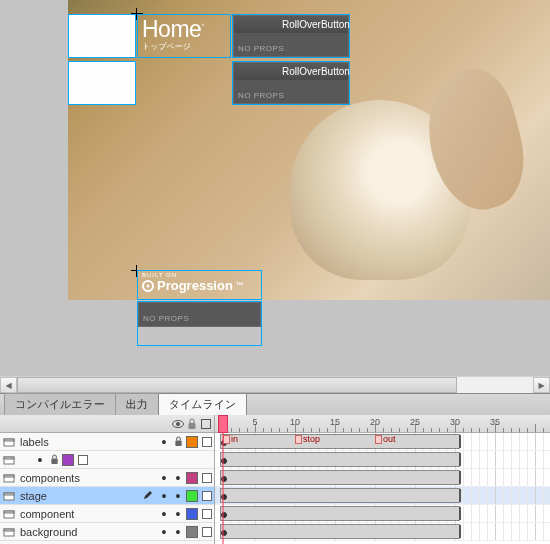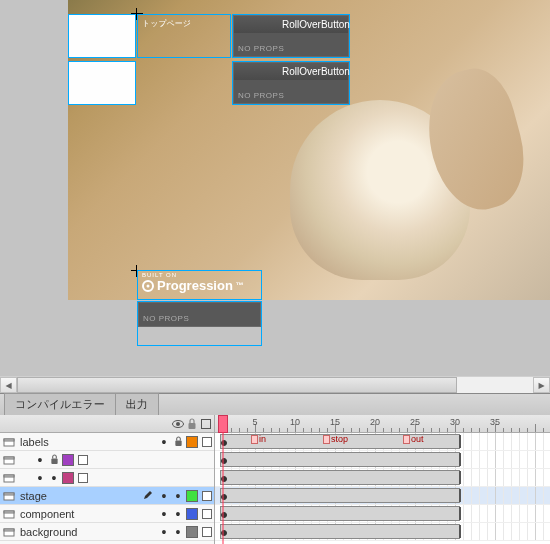--- a/index.html
+++ b/index.html
@@ -82,40 +82,41 @@
 .tl-playhead::after { content: ''; position: absolute; left: 50%; top: 100%; width: 1px; height: 120px; background: #ff3355; transform: translateX(-50%); }
 
 .tl-rows { position: relative; }
 .tl-row { height: 18px; position: relative; border-bottom: 1px solid #eee; }
 .tl-row.sel { background: #dce8f8; }
 .tl-cell-line { position: absolute; top: 0; bottom: 0; width: 1px; background: #e8e8e8; }
 .tl-cell-line.five { background: #d0d0d0; }
 .tl-span { position: absolute; top: 1px; height: 15px; background: #d4d4d4; border: 1px solid #888; }
 .tl-kf { position: absolute; top: 4px; width: 7px; height: 7px; border: 1px solid #333; background: #fff; border-radius: 0; }
 .tl-kf.solid { background: #333; border-radius: 50%; width: 6px; height: 6px; top: 7px; }
-.tl-flag { position: absolute; top: 1px; font-size: 9px; color: #a00; padding-left: 28px; }
+.tl-flag { position: absolute; top: 1px; font-size: 9px; color: #a00; }
 .tl-flag::before { content: ''; display: inline-block; width: 5px; height: 7px; background: #ffcccc; border: 1px solid #cc6666; margin-right: 1px; vertical-align: middle; }
 .tl-endbar { position: absolute; top: 2px; width: 5px; height: 13px; border-right: 2px solid #555; }
 
 .reg-cross { position: absolute; width: 12px; height: 12px; }
 .reg-cross::before, .reg-cross::after { content: ''; position: absolute; background: #000; }
 .reg-cross::before { left: 5px; top: 0; width: 1px; height: 12px; }
 .reg-cross::after { left: 0; top: 5px; width: 12px; height: 1px; }
 </style>
 </head>
 <body>
 
 <div class="stage-area">
   <div class="photo-bg"></div>
 
   <div class="reg-cross" style="left:131px; top:8px"></div>
 
   <div class="sel-box sb-empty"></div>
   <div class="sel-box sb-home">
     <div class="menu-label" style="left:4px; top:3px">
+      <div class="menu-title"><span>Home</span><span class="dot">◦</span></div>
       <div class="menu-sub">トップページ</div>
     </div>
   </div>
   <div class="sel-box sb-home2">
     <div class="comp-card" style="left:0; top:0">
       <div class="comp-head">
         <svg class="comp-ico" viewBox="0 0 10 10">
             <circle cx="5" cy="5" r="4" fill="#ccc" stroke="#333" stroke-width="0.6"></circle>
             <circle cx="5" cy="5" r="1.5" fill="#555"></circle>
           </svg>
@@ -167,20 +168,21 @@
       </div>
     <div class="sb-btn">
         <span class="sb-arrow">▶</span>
       </div>
   </div>
 </div>
 
 <div class="tabs-row">
   <div class="tab">コンパイルエラー</div>
   <div class="tab">出力</div>
+  <div class="tab active">タイムライン</div>
 </div>
 
 <div class="timeline">
   <div class="tl-layers">
     <div class="tl-layers-head">
       <span class="lh-ico">
           <svg width="12" height="10" viewBox="0 0 12 10">
             <ellipse cx="6" cy="5" rx="5.5" ry="3.5" fill="none" stroke="#555" stroke-width="1"></ellipse>
             <circle cx="6" cy="5" r="2" fill="#555"></circle>
           </svg>
@@ -231,20 +233,21 @@
           <span class="lr-color" style="background:#a040c0"></span>
           <span class="lr-sq"></span>
         </div>
         <div class="layer-row">
           <span class="lr-ico">
             <svg width="12" height="12" viewBox="0 0 12 12">
               <rect x="1" y="3" width="10" height="7" fill="#fff" stroke="#777"></rect>
               <rect x="1" y="3" width="10" height="2" fill="#ccc" stroke="#777"></rect>
             </svg>
           </span>
+          <span class="lr-name">components</span>
           <span class="lr-pencil"></span>
           <span class="lr-dot">•</span>
           <span class="lr-dot">•</span>
           <span class="lr-color" style="background:#c04080"></span>
           <span class="lr-sq"></span>
         </div>
         <div class="layer-row sel">
           <span class="lr-ico">
             <svg width="12" height="12" viewBox="0 0 12 12">
               <rect x="1" y="3" width="10" height="7" fill="#fff" stroke="#777"></rect>

